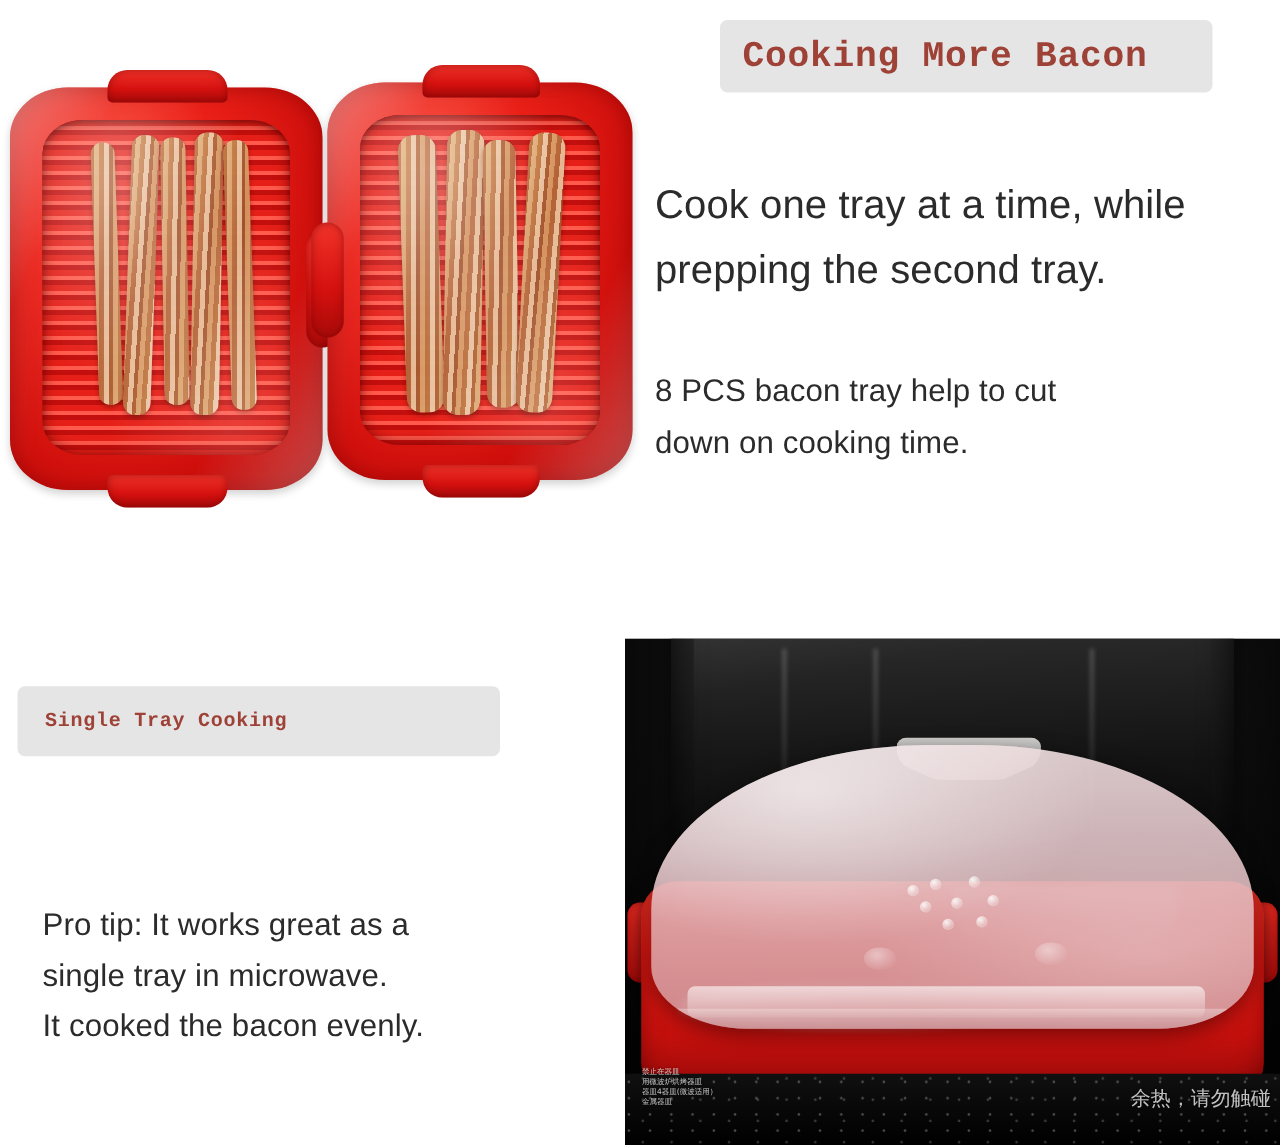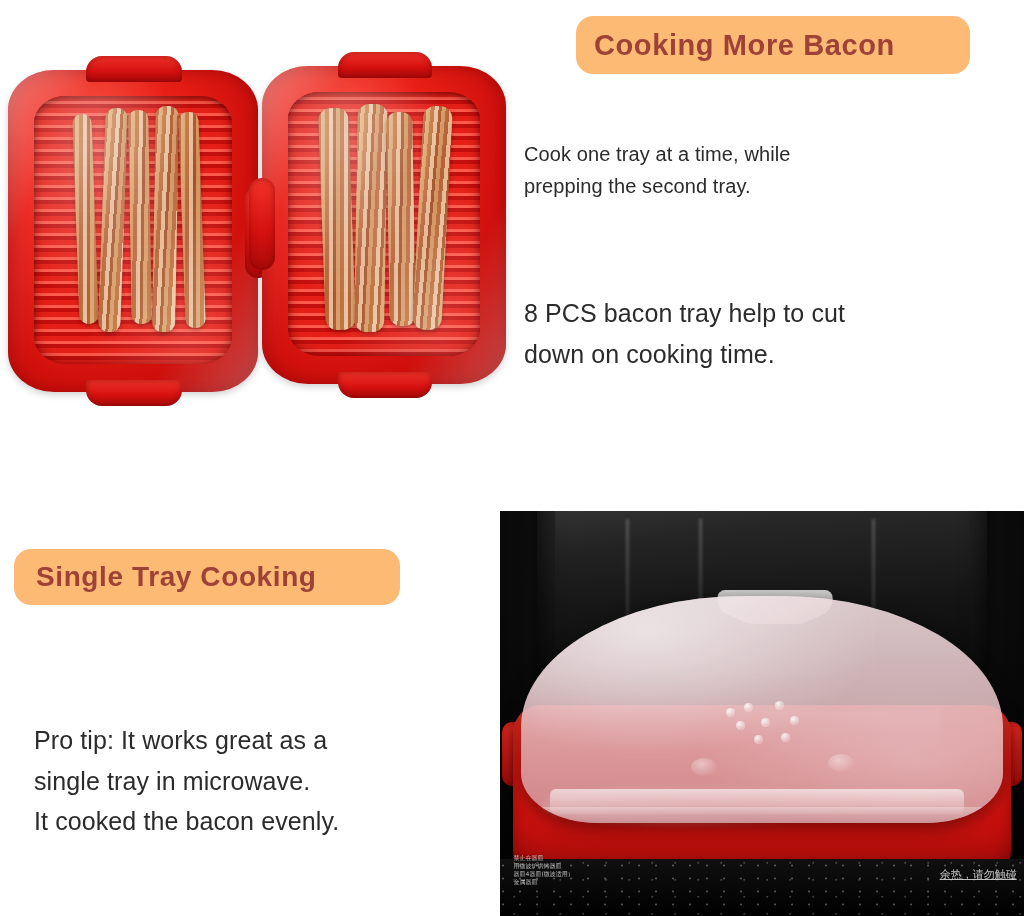--- a/index.html
+++ b/index.html
@@ -10,26 +10,27 @@
     overflow:hidden;
     position:relative;
   }
 
   
   .abs{position:absolute;}
 
   
   .badge{
     position:absolute;
-    background:#fdba74;
-    border-radius:17px;
+    background:#e5e5e5;
+    border-radius:6px;
     display:flex;
     align-items:center;
     justify-content:flex-start;
     box-sizing:border-box;
+    font-family:Liberation Mono, monospace;
   }
   .badge-text{
     color:#9e4238;
     font-weight:700;
     letter-spacing:0.6px;
     white-space:nowrap;
   }
 
   
   .copy{
@@ -266,28 +267,28 @@
       <div class="bacon" style="left:100px;top:20px;width:26px;height:214px;border-radius:11px;transform:rotate(-1deg);"></div>
       <div class="bacon" style="left:130px;top:14px;width:29px;height:224px;border-radius:12px;transform:rotate(3deg);"></div>
     </div>
   </div>
 </div>
 
 <div class="badge" style="left:576px;top:16px;width:394px;height:58px;padding-left:18px;">
   <span class="badge-text" style="font-size:29px;">Cooking More Bacon</span>
 </div>
 
-<div class="copy" style="left:524px;top:138px;width:496px;font-size:20px;">Cook one tray at a time, while
+<div class="copy" style="left:524px;top:138px;width:496px;font-size:32px;">Cook one tray at a time, while
 prepping the second tray.</div>
 
 <div class="copy" style="left:524px;top:293px;width:496px;font-size:25px;">8 PCS bacon tray help to cut
 down on cooking time.</div>
 
 <div class="badge" style="left:14px;top:549px;width:386px;height:56px;padding-left:22px;">
-  <span class="badge-text" style="font-size:28px;">Single Tray Cooking</span>
+  <span class="badge-text" style="font-size:16px;">Single Tray Cooking</span>
 </div>
 
 <div class="copy" style="left:34px;top:720px;width:452px;font-size:25px;">Pro tip: It works great as a
 single tray in microwave.
 It cooked the bacon evenly.</div>
 
 <div class="abs" id="microwave-photo">
 
   <div class="mw-cavity"></div>
   <div class="mw-backpanel"></div>
@@ -318,14 +319,14 @@
   <div class="bump" style="left:36.5%;top:61%;"></div>
   <div class="bump" style="left:62.5%;top:60%;"></div>
 
   <div class="mw-floor"></div>
 
   <div class="decal" style="left:2.6%;top:84.6%;font-size:6px;width:110px;">禁止在器皿
 用微波炉烘烤器皿
 器皿4器皿(微波适用）
 金属器皿</div>
 
-  <div class="decal" style="right:1.4%;top:88.2%;font-size:11px;text-align:right;text-decoration:underline;">余热，请勿触碰</div>
+  <div class="decal" style="right:1.4%;top:88.2%;font-size:16px;text-align:right;">余热，请勿触碰</div>
 </div>
 
 </body></html>

